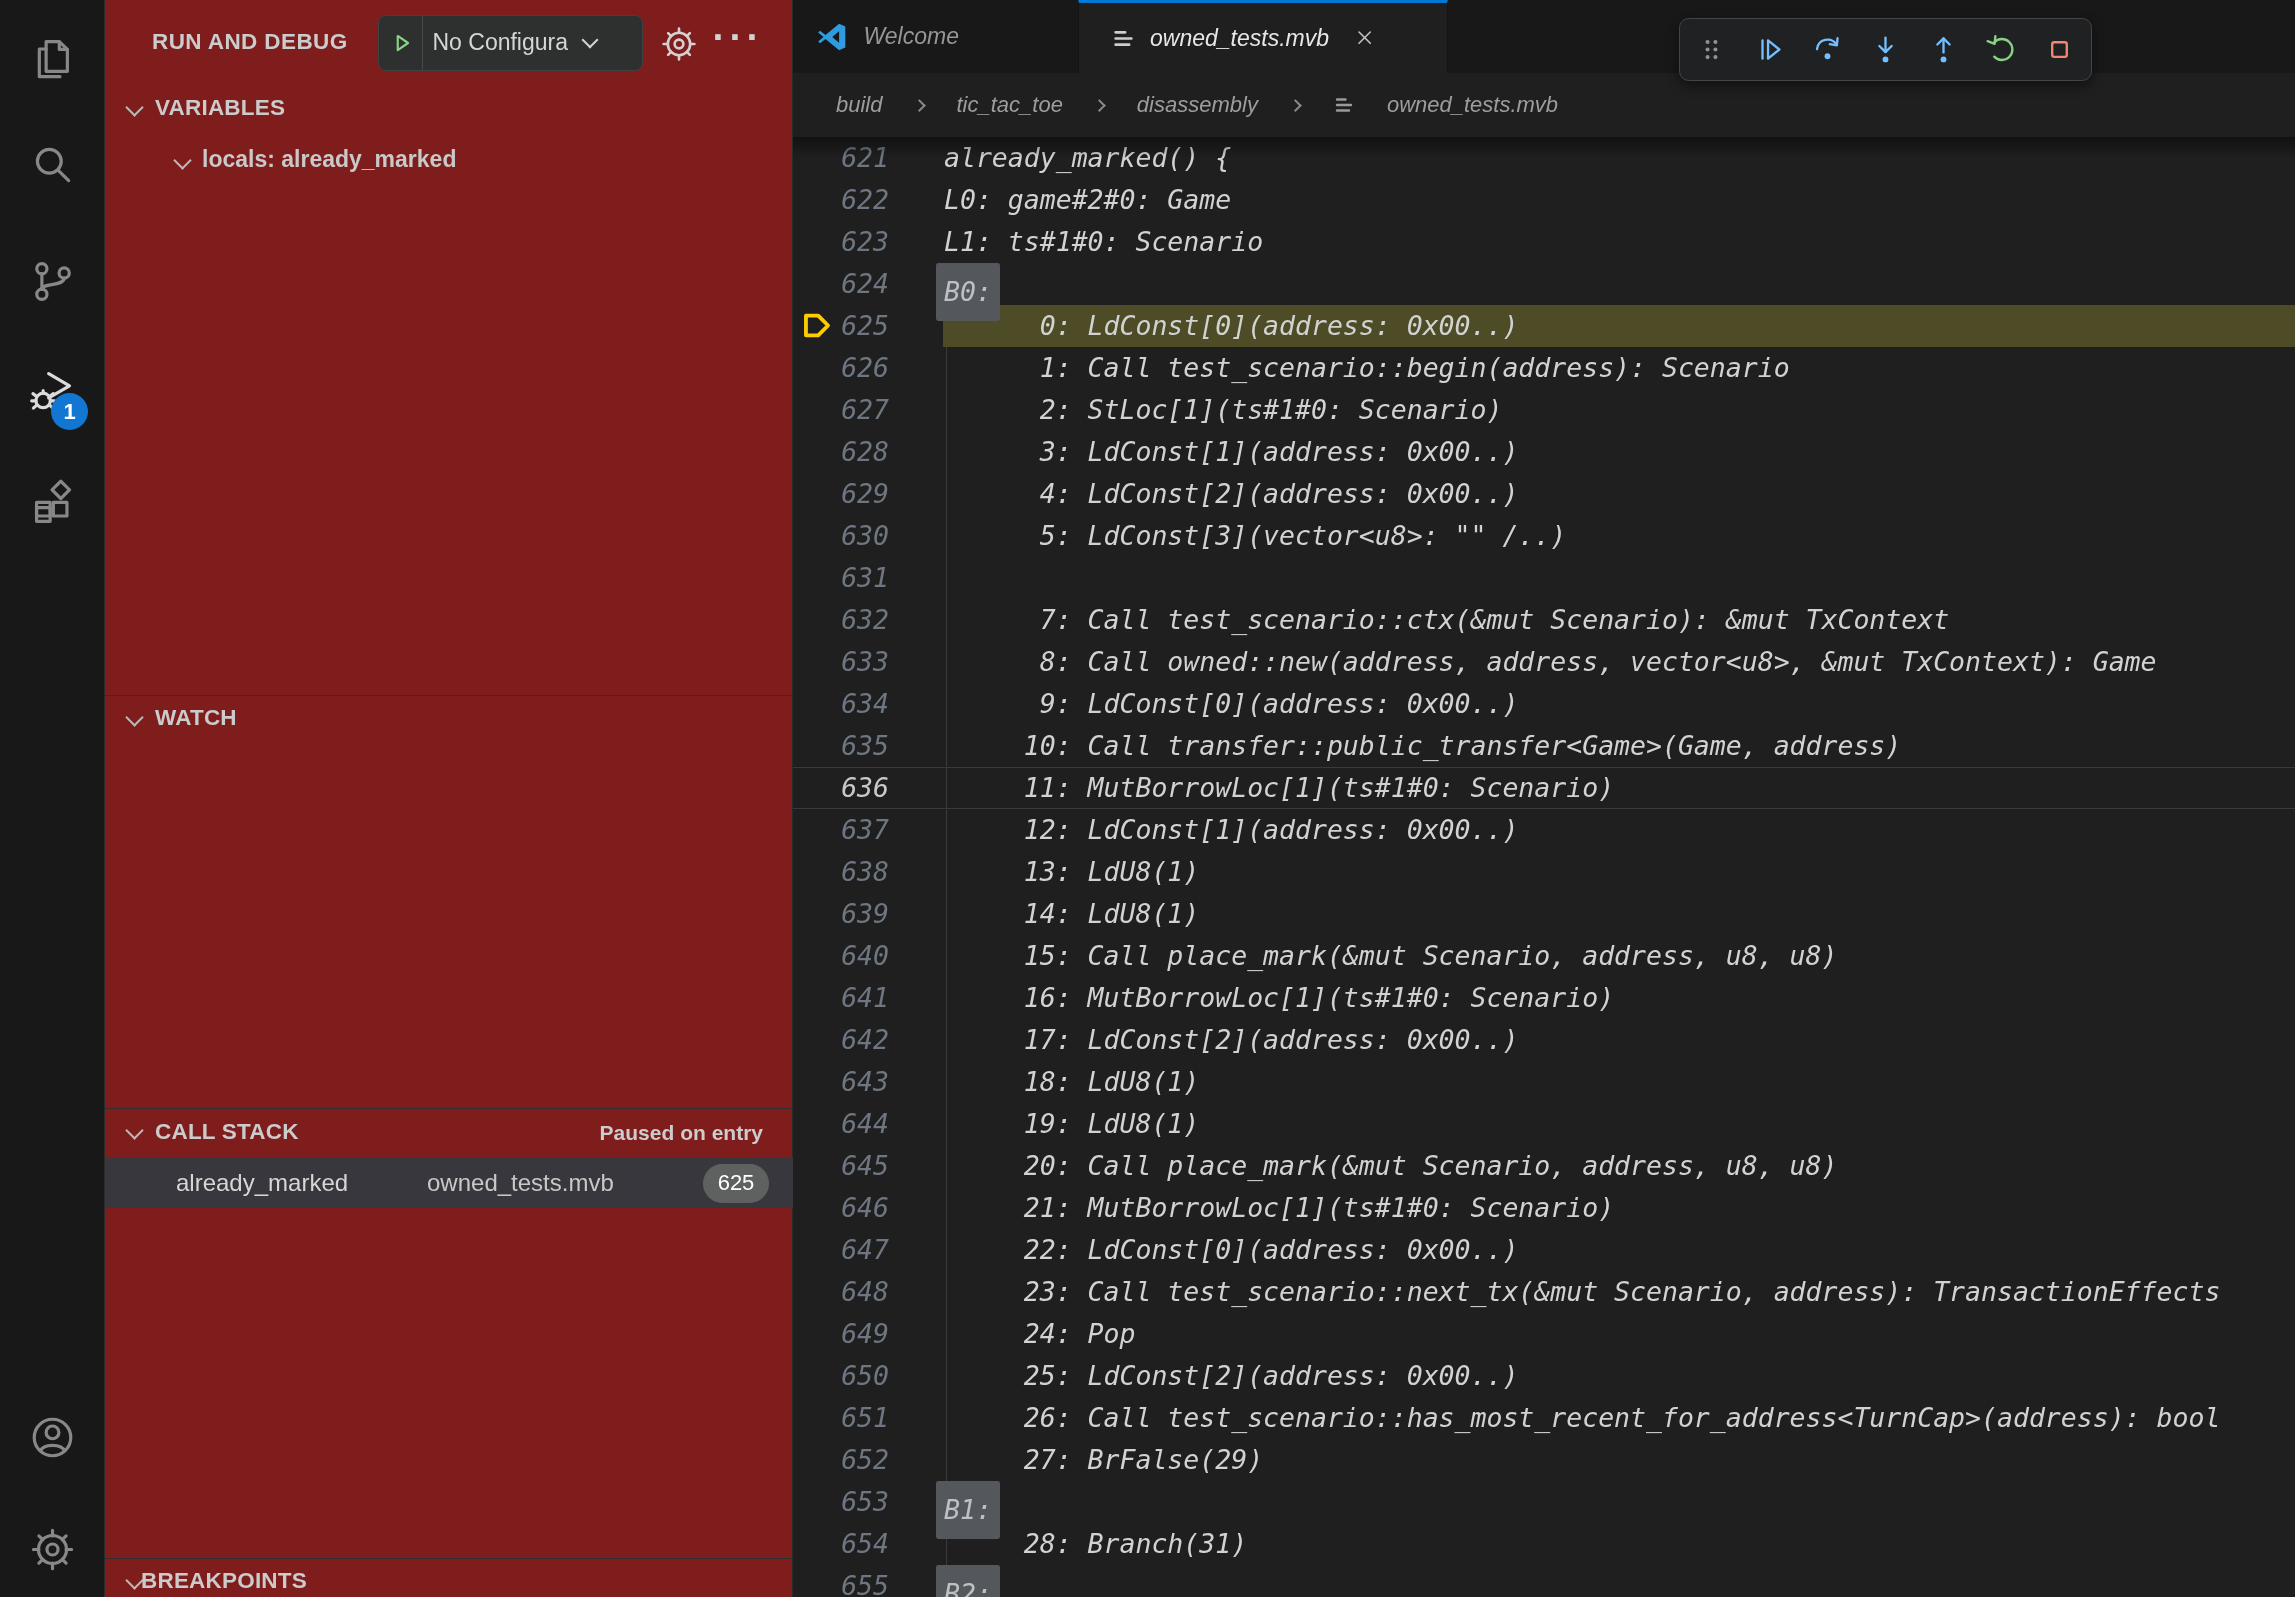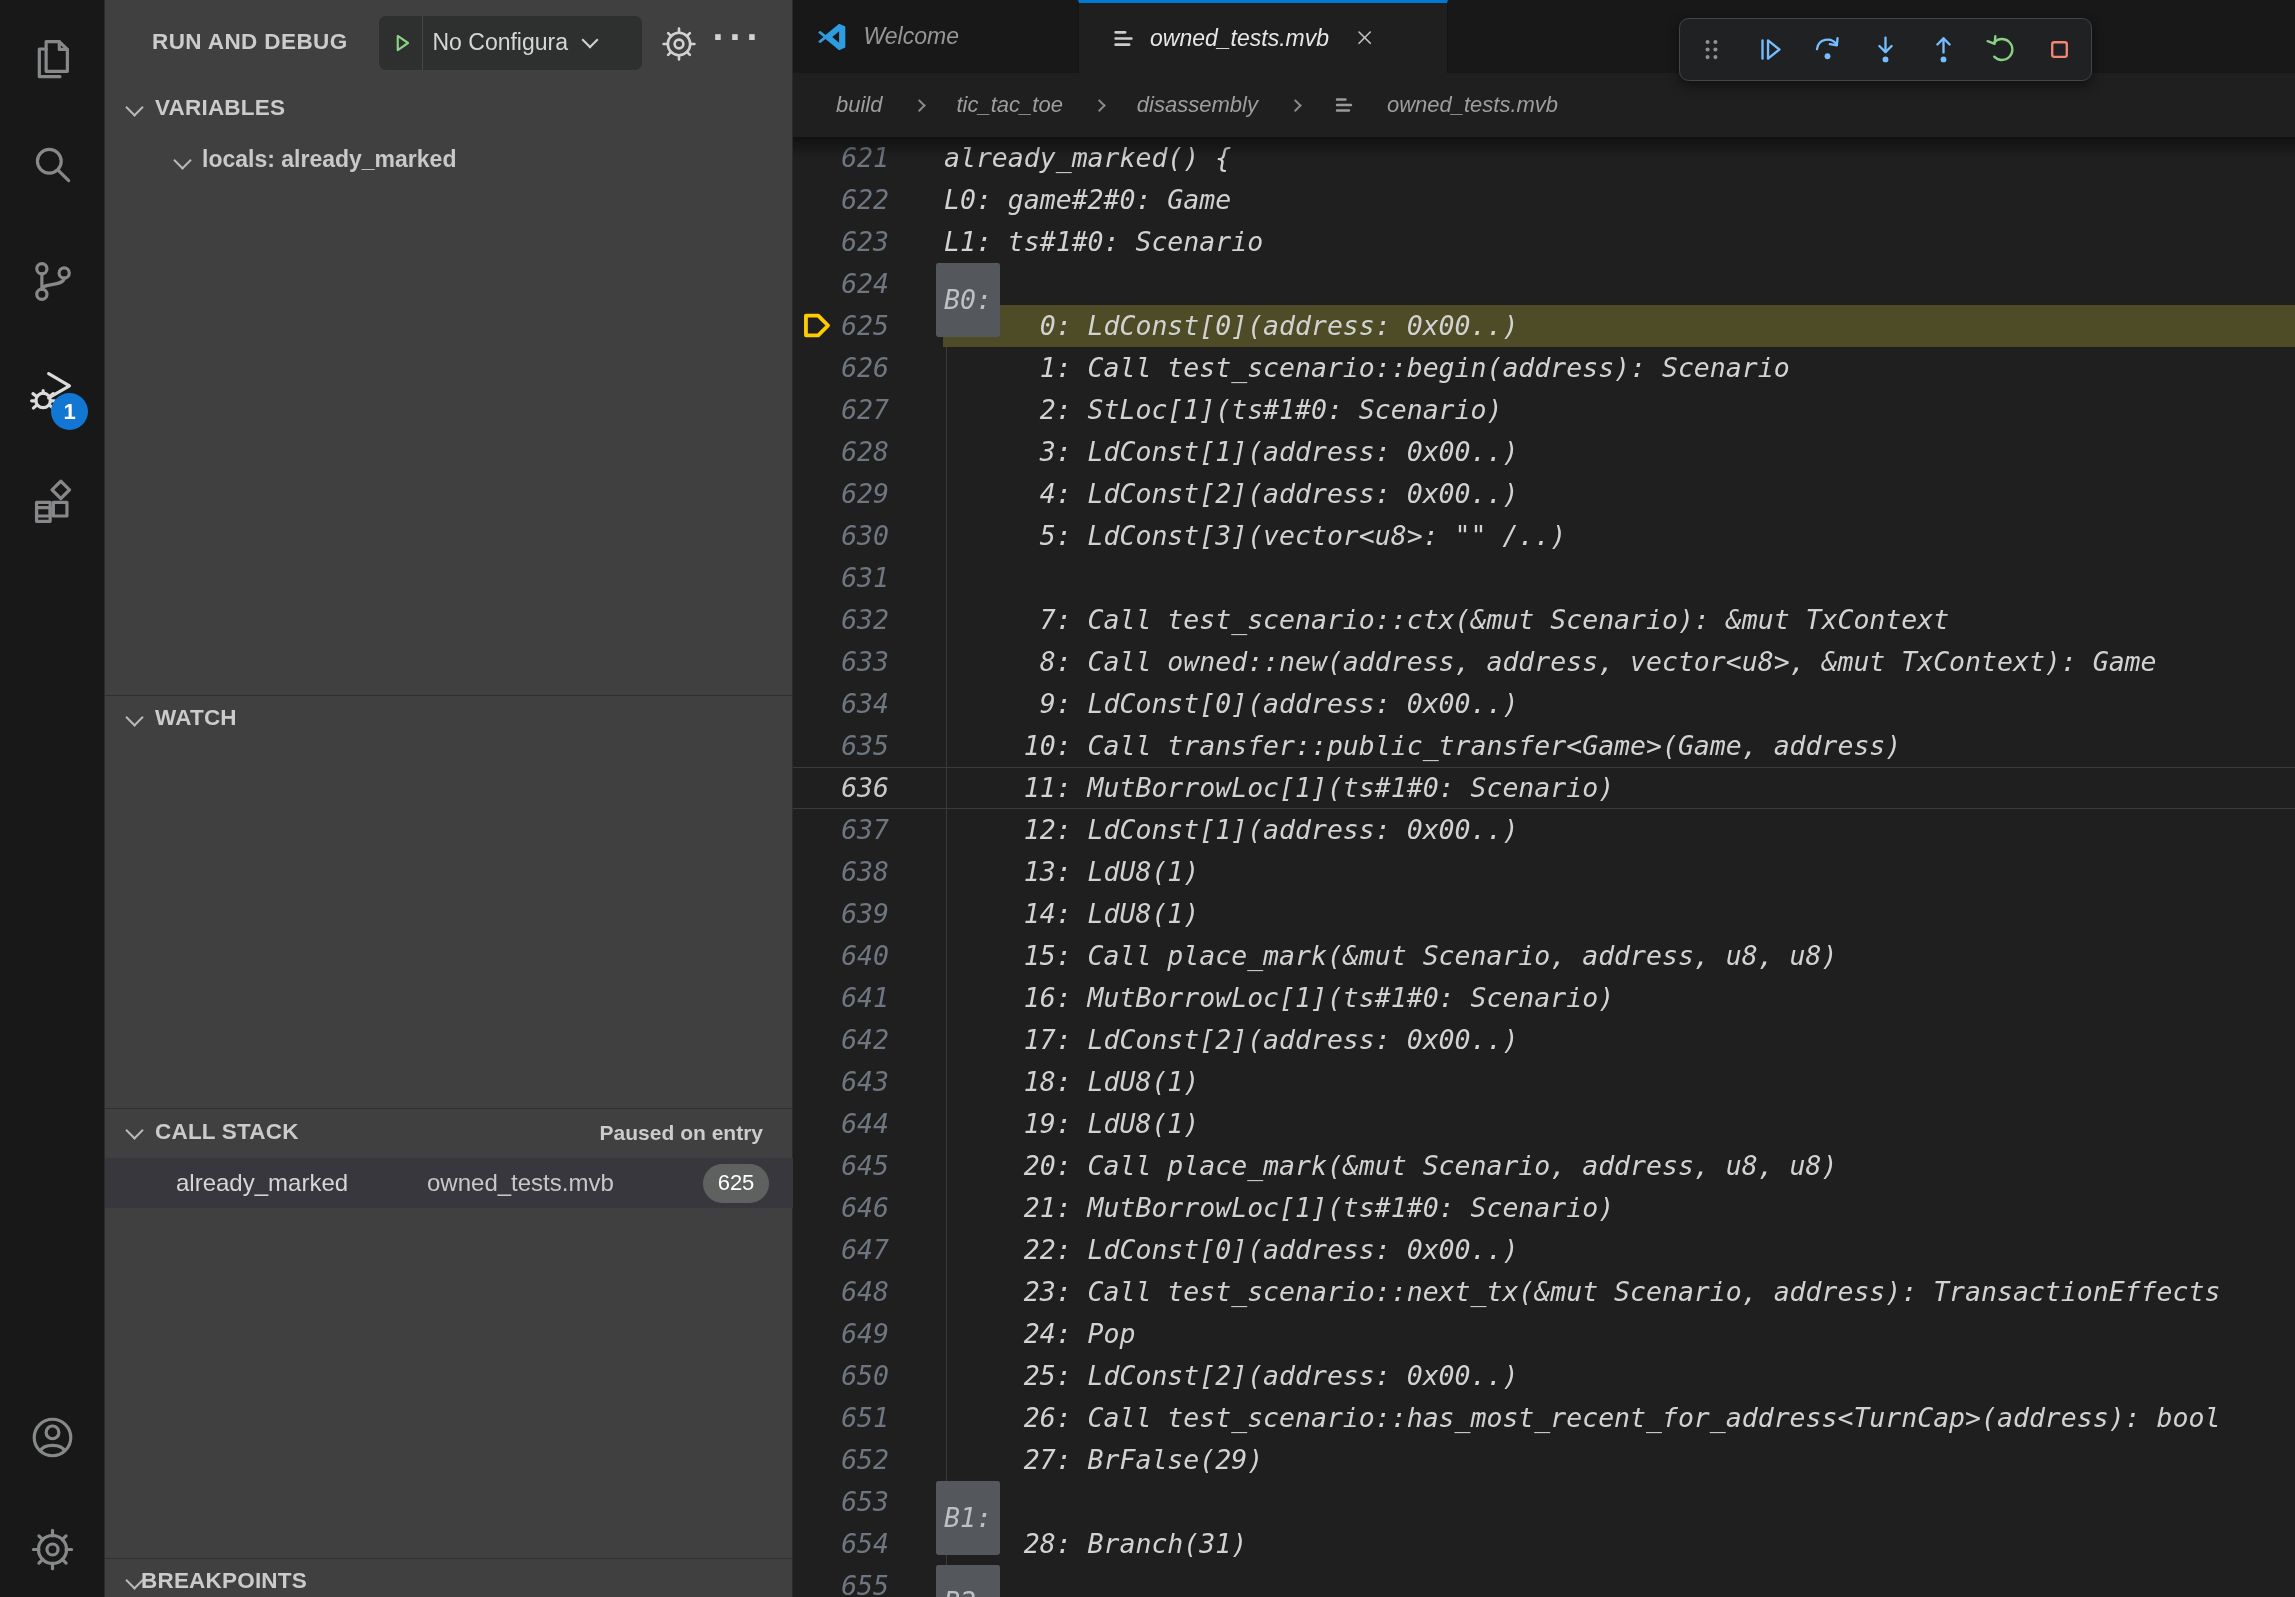--- a/index.html
+++ b/index.html
@@ -13,21 +13,21 @@
   .ab-icon { position:absolute; left:26.5px; width:51px; height:51px; color:#86888a; }
   .ab-icon svg { width:100%; height:100%; stroke:currentColor; fill:none;
                  stroke-width:1.5; stroke-linecap:round; stroke-linejoin:round; }
   .ab-icon.active { color:#d9dbdd; }
   .ab-badge { position:absolute; left:51px; top:393px; width:37px; height:37px;
               border-radius:50%; background:#1177d2; color:#fff; font-size:22px;
               font-weight:700; display:flex; align-items:center; justify-content:center; z-index:2; }
 
   
   .sidebar { position:absolute; left:105px; top:0; width:688px; height:100%;
-             background:#404040; border-right:0.8px solid #2b2b2b; }
+             background:#7f1d1d; border-right:0.8px solid #2b2b2b; }
   .rd-title { position:absolute; left:47px; top:29px; font-size:22.5px; font-weight:700;
               color:#cccccc; letter-spacing:0.4px; }
   .config-btn { position:absolute; left:273px; top:14.5px; width:265px; height:56px;
                 background:#2e3030; border:0.8px solid #3f4142; border-radius:8px;
                 display:flex; align-items:center; overflow:hidden; }
   .config-play { width:43px; display:flex; align-items:center; justify-content:center; flex:none; }
   .config-play svg { width:26px; height:26px; }
   .config-sep { width:0.8px; align-self:stretch; background:#454748; flex:none; }
   .config-text { font-size:23px; color:#d6d6d6; padding-left:9.7px; width:161px;
                  white-space:nowrap; overflow:hidden; }
@@ -86,21 +86,21 @@
   .code { position:relative; font-family:"DejaVu Sans Mono", monospace; font-size:26.5px;
           color:#d2d2d2; }
   .row { position:relative; height:42px; line-height:42px; white-space:pre; }
   .row .num { position:absolute; left:0; width:96px; text-align:right; color:#6e7681; }
   .row .txt { position:absolute; left:151px; z-index:1; }
   .row.instr::before, .row.current::before, .row.cursor::before {
       content:""; position:absolute; left:153px; top:0; bottom:0; width:1.2px; background:#3a3a3a; }
   .row.current .hl { position:absolute; left:150px; right:0; top:0; bottom:0; background:#4d4c26; }
   .row.cursor { border-top:1.6px solid #383b3d; border-bottom:1.6px solid #383b3d; line-height:39px; }
   .row.cursor .num { color:#c9c9c9; }
-  .row.label .txt { background:#54575b; color:#bdc0c4; padding:16px 8px; margin-left:-8px; border-radius:2.4px; }
+  .row.label .txt { background:#54575b; color:#bdc0c4; padding:8px 8px; margin-left:-8px; border-radius:2.4px; }
   .dbg-arrow { position:absolute; left:8px; top:7.2px; width:32px; height:27px; z-index:2; }
 </style>
 </head>
 <body>
 
 <div class="app">
 
   <aside class="activitybar">
     <div class="ab-icon" style="top:32px">
       <svg viewBox="0 0 24 24">

